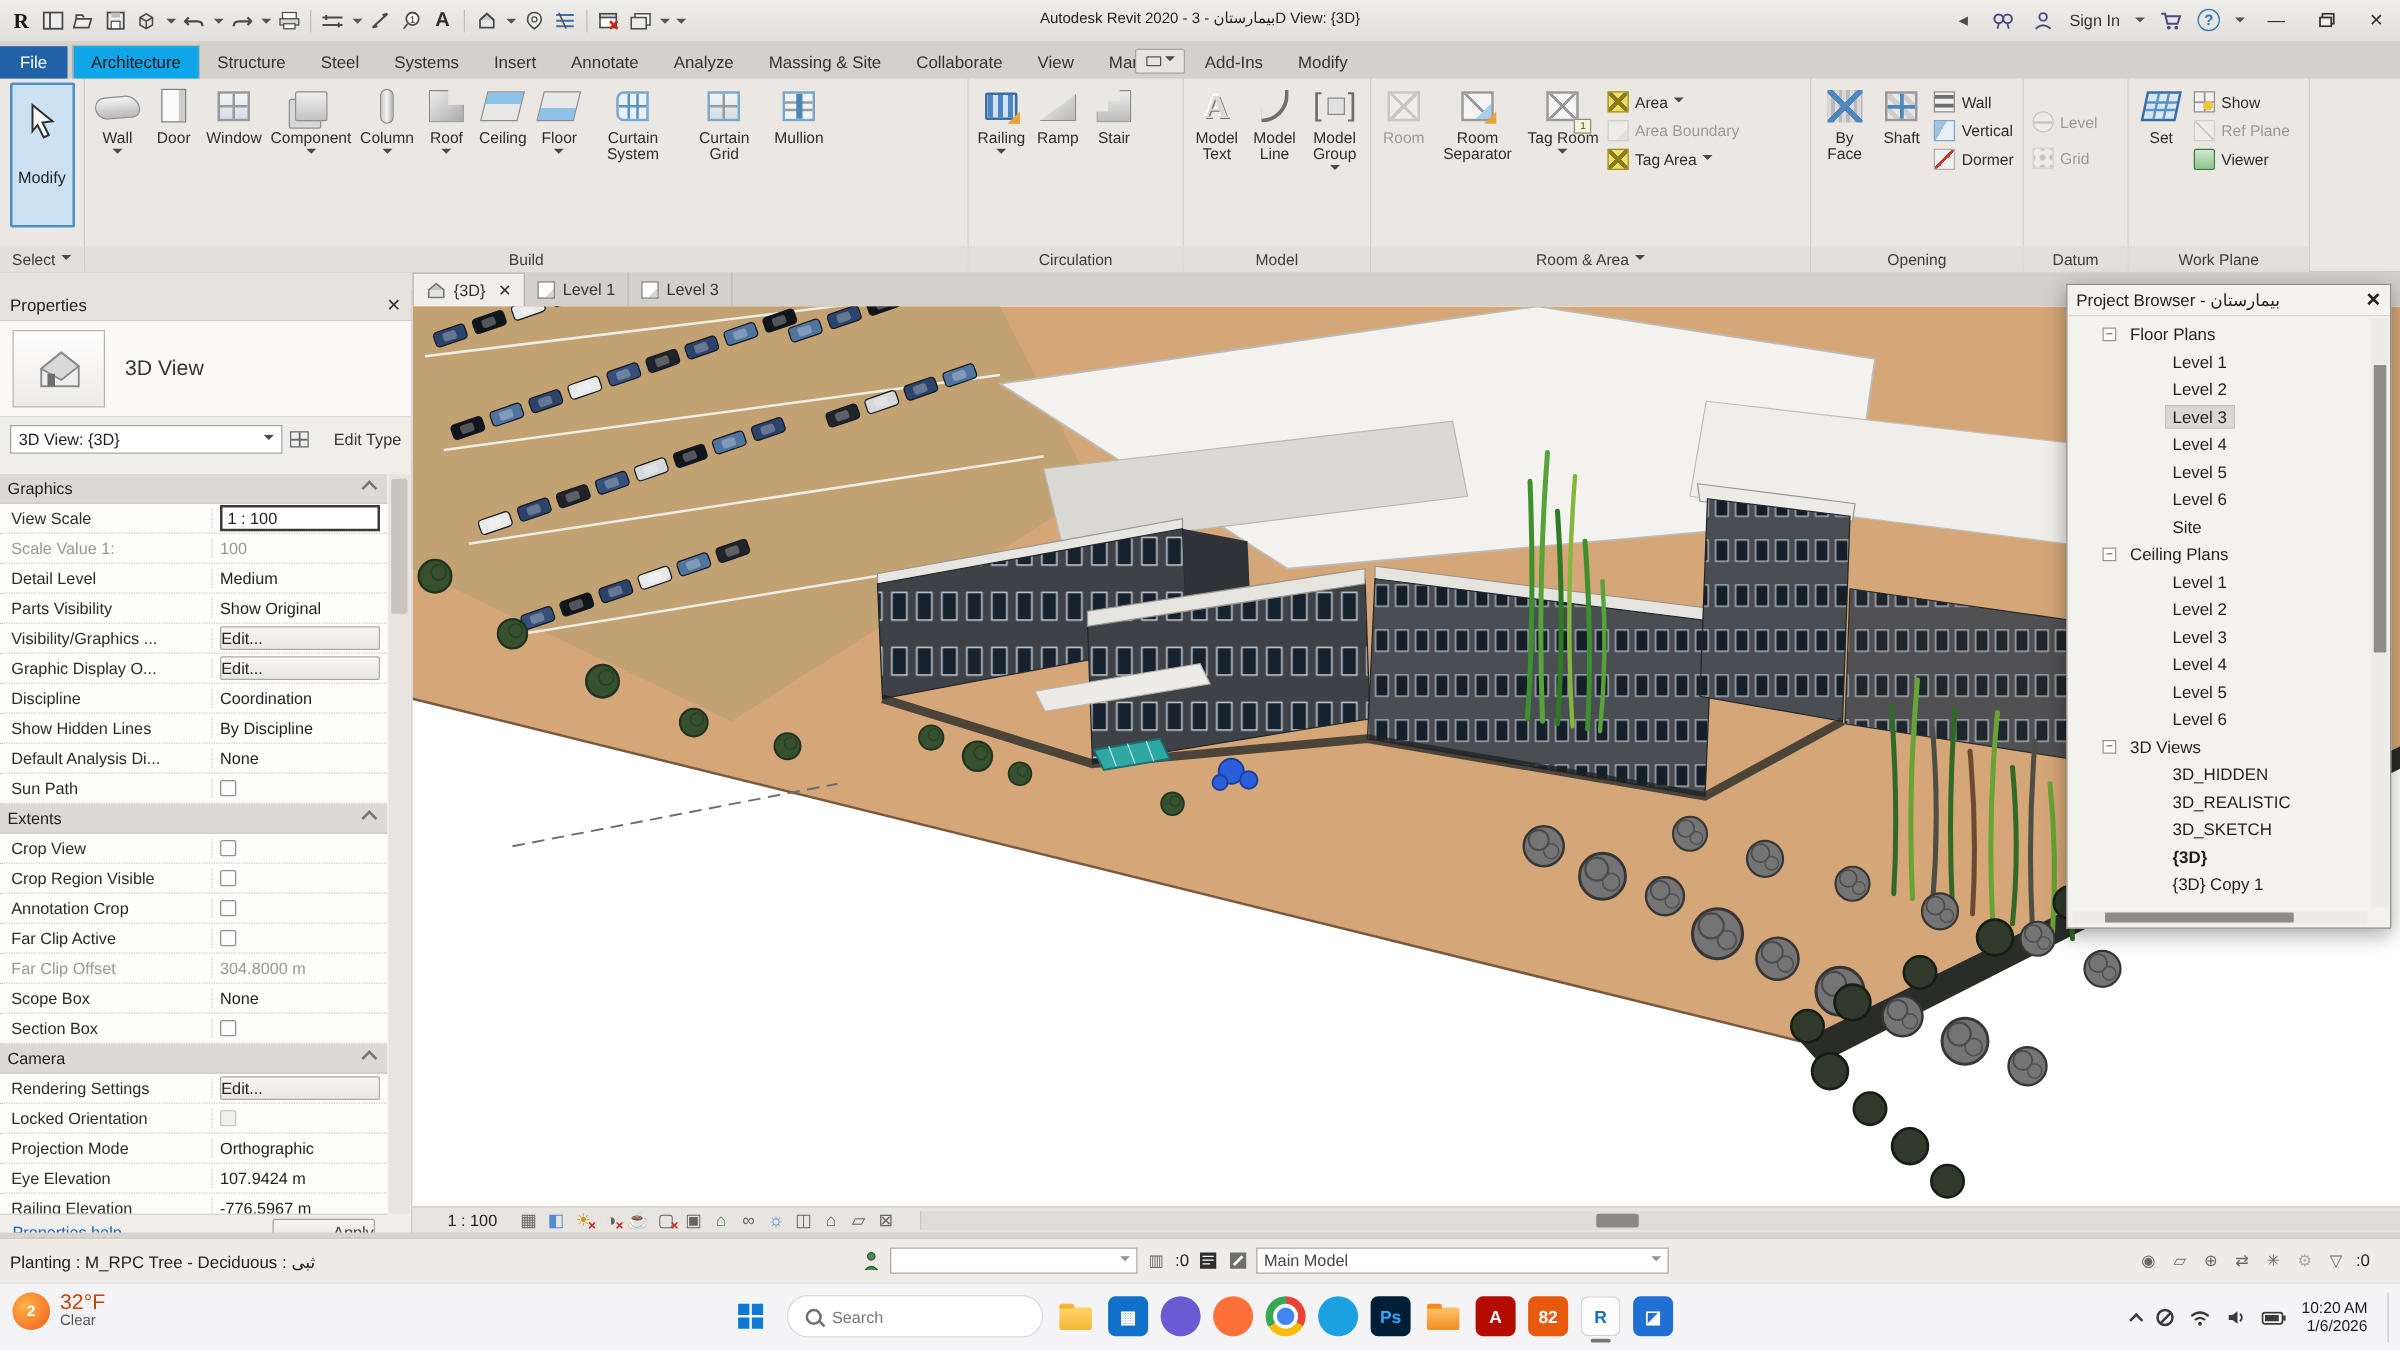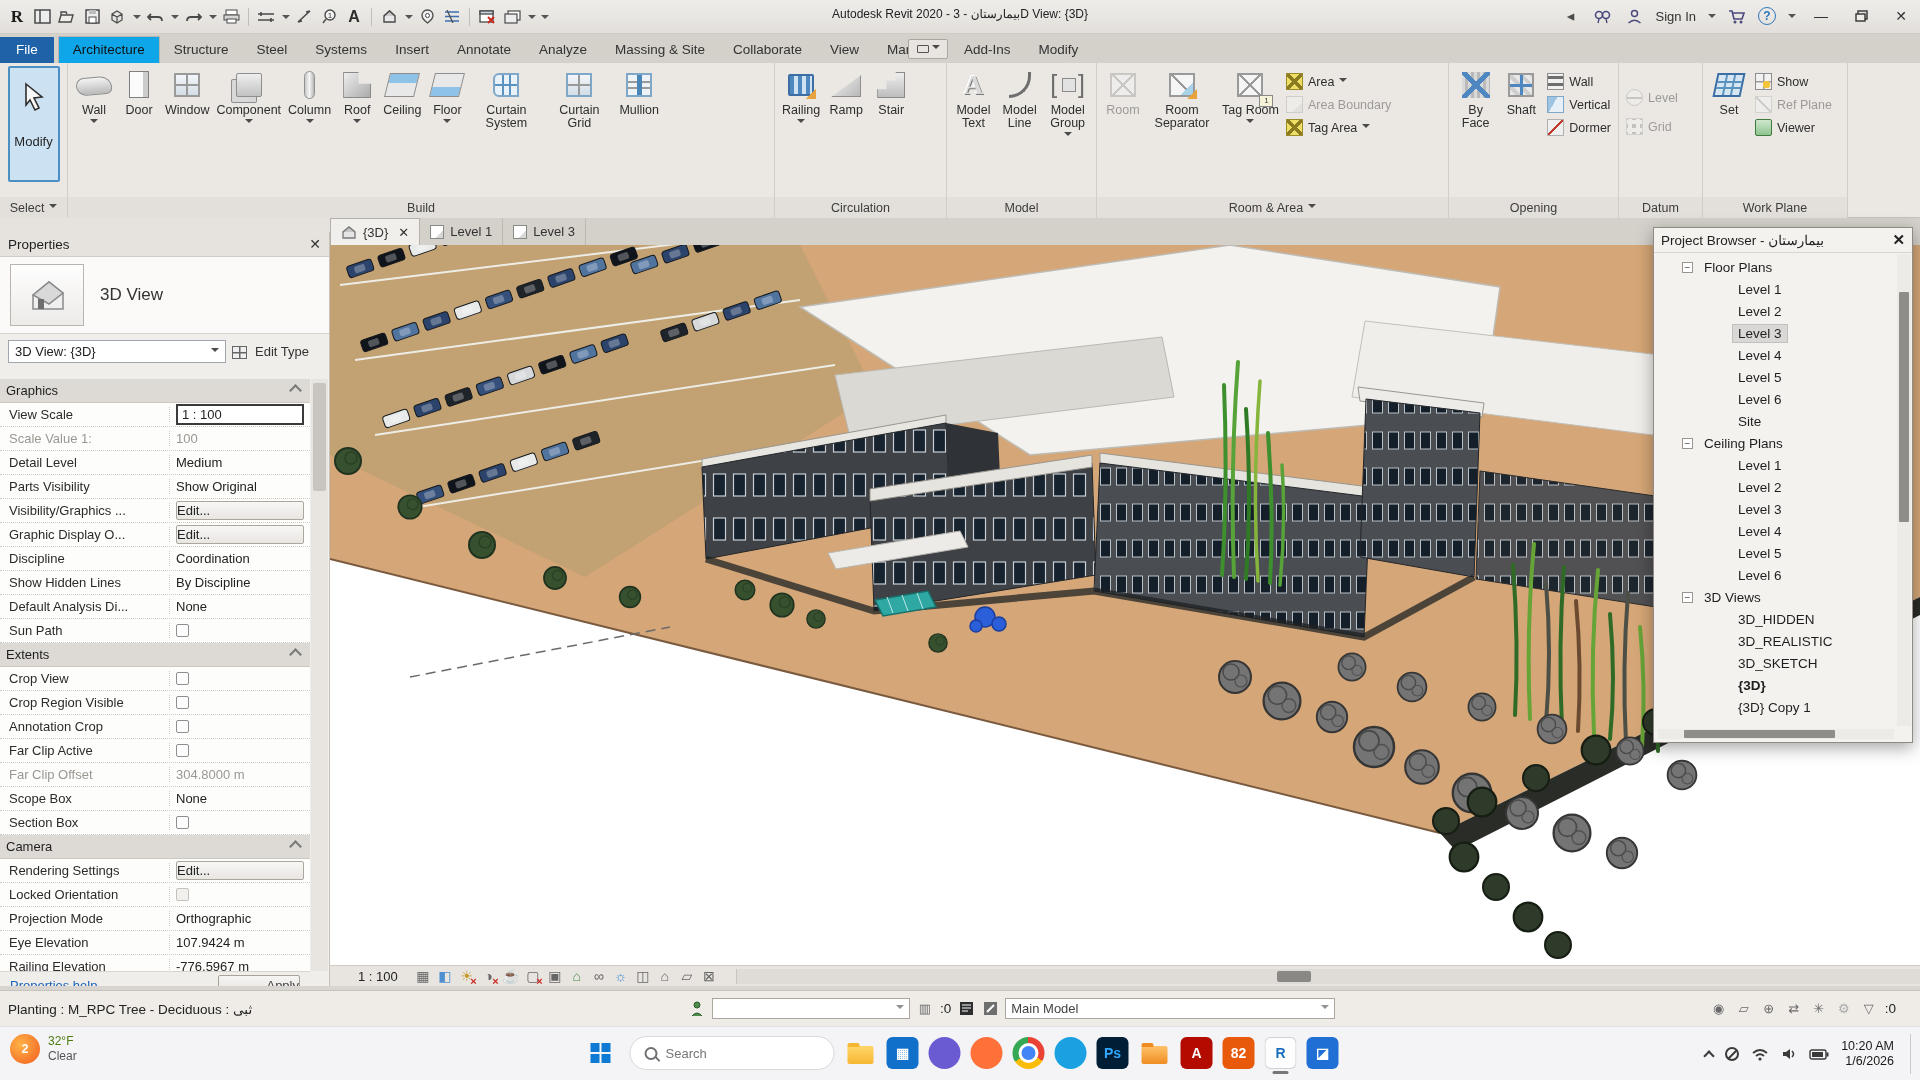--- a/index.html
+++ b/index.html
@@ -87,21 +87,21 @@
   
   #palette{left:0;top:232px;width:330px;height:766px;background:#F0EEEB;border-right:1px solid #C6C2BB}
   .palhead{height:25px;display:flex;align-items:center;padding:0 8px;font-size:13.5px;color:#222;background:#E6E3DF;border-bottom:1px solid #D0CCC6}
   .palhead .x{margin-left:auto;font-size:14px;color:#333}
   .prev{display:flex;align-items:center;gap:16px;padding:7px 10px;background:#FBFAF9;border-bottom:1px solid #D8D4CE}
   .prevbox{width:74px;height:62px;border:1px solid #B9B5AE;background:linear-gradient(#FEFEFE,#EDEBE8);display:flex;align-items:center;justify-content:center}
   .prevlab{font-size:17px;color:#333}
   .selrow{display:flex;align-items:center;gap:6px;padding:6px 8px;background:#F0EEEB}
   .selbox{flex:0 0 218px;height:23px;background:#fff;border:1px solid #9FA6AD;display:flex;align-items:center;padding:0 6px;font-size:13px;color:#222}
   .selbox .dd{margin-left:auto}
-  .etbtn{display:flex;align-items:flex-end;gap:8px;font-size:13px;color:#333}
+  .etbtn{display:flex;align-items:center;gap:20px;font-size:13px;color:#333}
   .etic{width:15px;height:13px;border:1.5px solid #666;background:linear-gradient(#666,#666) 50% 0/1.5px 100% no-repeat,linear-gradient(#666,#666) 0 50%/100% 1.5px no-repeat,#EFEFEF}
   #proprows{position:absolute;left:0;top:147px;width:310px;bottom:27px;overflow:hidden;background:#FDFDFC}
   .prow{display:flex;height:24px;border-bottom:1px dotted #CFCBC5;align-items:center}
   .plabel{flex:0 0 170px;padding:0 0 0 9px;font-size:13px;color:#2B2B2B;border-right:1px dotted #CFCBC5;white-space:nowrap;overflow:hidden}
   .pval{flex:1;display:flex;align-items:center;padding:0 6px;font-size:13px;color:#222;height:100%}
   .cbbox{display:none;width:13px;height:13px;border:1px solid #8F8F8F;background:#FDFDFD;border-radius:2px}
   .prow.k-section{background:#DDDAD5;border-bottom:1px solid #CBC7C1}
   .prow.k-section .plabel{flex:1;border-right:none;font-size:13px;color:#1E1E1E;padding-left:6px}
   .prow.k-section::after{content:"";width:7px;height:7px;border-left:2px solid #777;border-top:2px solid #777;transform:rotate(45deg);margin-right:10px}
   .prow.k-checkbox .cbbox,.prow.k-checkbox-disabled .cbbox{display:block}
@@ -160,21 +160,21 @@
   .ssel{height:21px;background:#fff;border:1px solid #ABA79F;display:flex;align-items:center;padding:0 5px;font-size:13px;color:#444}
   .ssel .dd{margin-left:auto;opacity:.6}
   .sic2{width:18px;height:18px;display:flex;align-items:center;justify-content:center;color:#6A6A6A;font-size:13px}
   .cluster{position:absolute;right:24px;display:flex;align-items:center;gap:7px}
 
   
   #taskbar{left:0;top:1026px;width:1920px;height:54px;background:#F4F4F6;border-top:1px solid #E2E2E4}
   .weather{position:absolute;left:10px;top:7px;display:flex;align-items:center;gap:8px}
   .wicon{width:30px;height:30px;border-radius:50%;background:radial-gradient(circle at 35% 35%,#FFB347,#F25C1E);display:flex;align-items:center;justify-content:center;color:#fff;font-size:12px;font-weight:bold}
   .wtxt{display:flex;flex-direction:column;line-height:15px}
-  .wtemp{font-size:12px;color:#4d7c0f}
+  .wtemp{font-size:17px;color:#c2410c}
   .wcond{font-size:12px;color:#555}
   .centergroup{position:absolute;left:50%;top:7px;transform:translateX(-50%);display:flex;align-items:center;gap:10px}
   .startbtn{width:38px;height:38px;display:flex;align-items:center;justify-content:center;border-radius:5px}
   .searchpill{width:205px;height:34px;background:#fff;border:1px solid #D8D8DC;border-radius:17px;display:flex;align-items:center;gap:8px;padding:0 14px;color:#767676;font-size:13px}
   .mag{width:13px;height:13px;border:2px solid #6F6F74;border-radius:50%;position:relative}
   .mag::after{content:"";position:absolute;width:6px;height:2px;background:#6F6F74;transform:rotate(45deg);right:-5px;bottom:-2px}
   .tbi{width:32px;height:32px;border-radius:6px;display:flex;align-items:center;justify-content:center;font-size:14px;font-weight:bold;background:var(--bg,transparent);color:var(--fg,#333);position:relative}
   .tbi.k-circle{border-radius:50%}
   .tbi.k-chrome{border-radius:50%;background:conic-gradient(#EA4335 0 33%,#FBBC05 33% 66%,#34A853 66%);position:relative}
   .tbi.k-chrome::after{content:"";position:absolute;width:14px;height:14px;border-radius:50%;background:#4285F4;border:3px solid #fff}

